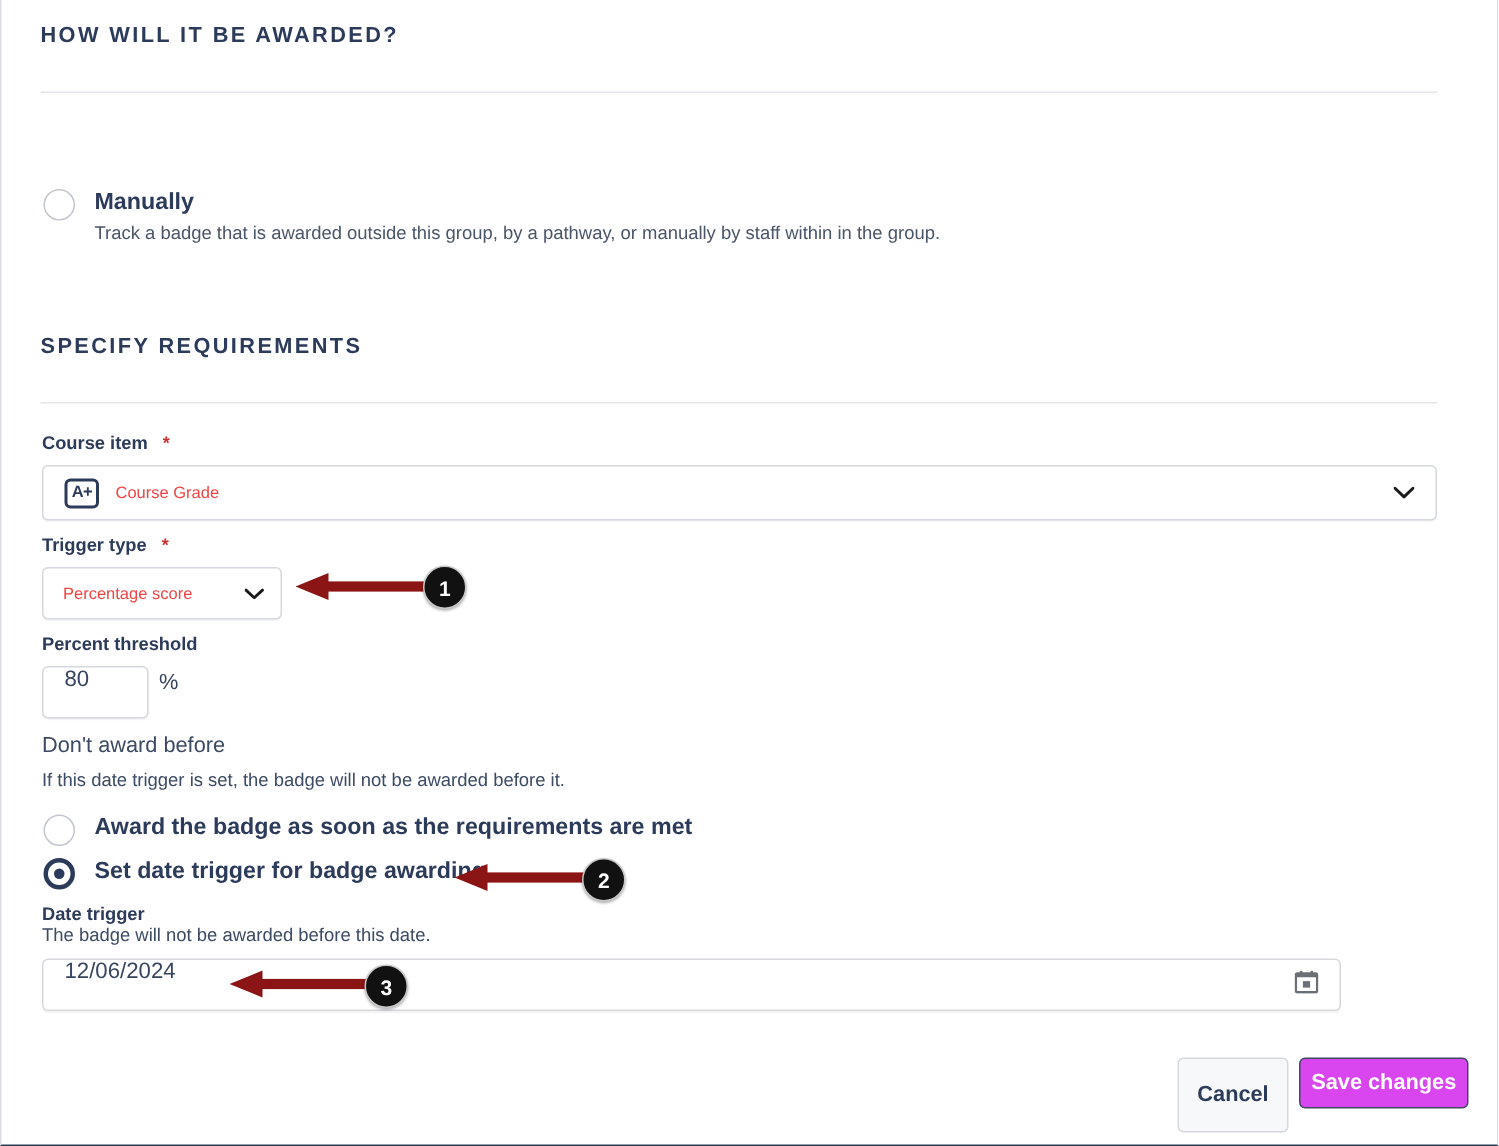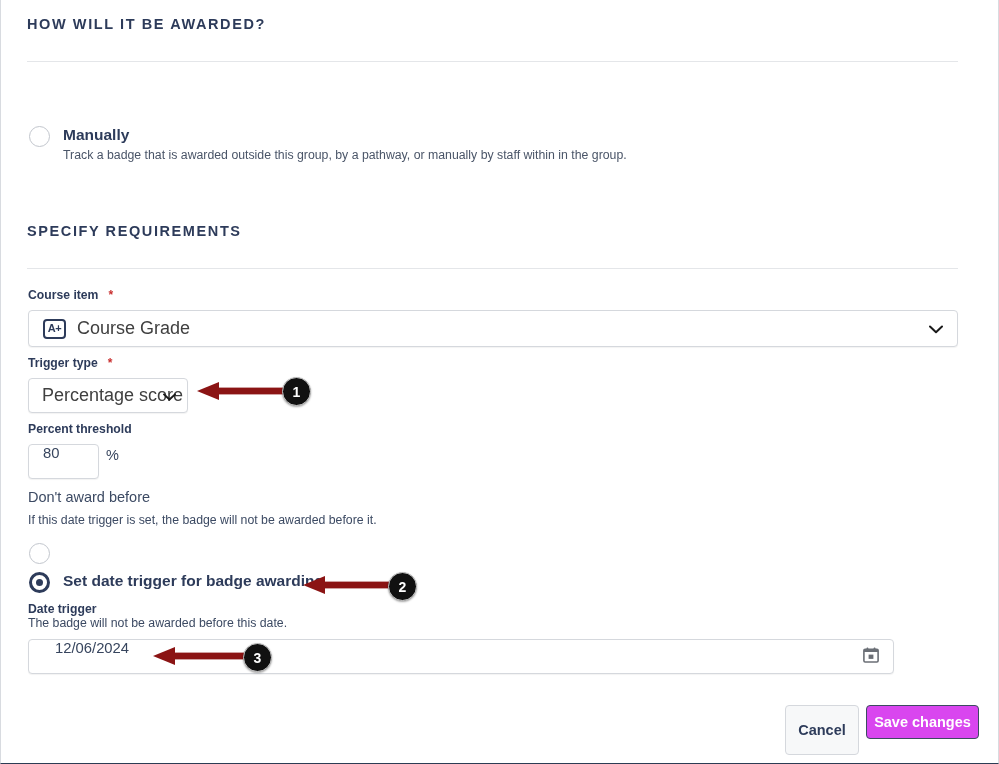--- a/index.html
+++ b/index.html
@@ -125,22 +125,22 @@
     position: absolute;
     box-sizing: border-box;
     background: #ffffff;
     border: 1px solid #d5d8dd;
     border-radius: 4px;
     display: flex;
     align-items: center;
     box-shadow: 0 1px 1px rgba(0,0,0,0.05);
   }
   .select-value {
-    color: #404040;
-    font-size: 18px;
+    color: #ef4444;
+    font-size: 11px;
     white-space: nowrap;
   }
   .chevron {
     position: absolute;
     right: 14px;
     top: 50%;
     transform: translateY(-50%);
     display: block;
   }
   .grade-icon {
@@ -287,35 +287,38 @@
   <div class="text-input" style="left:27px; top:444px; width:71px; height:35px;">
     <span class="val">80</span>
   </div>
   <div class="pct-sign" style="left:105px; top:447px;">%</div>
 
   <div class="helper-title" style="left:27px; top:489px;">Don't award before</div>
   <div class="helper-text" style="left:27px; top:513px;">If this date trigger is set, the badge will not be awarded before it.</div>
 
   <div class="radio-row" style="left:28px; top:543px;">
     <div class="radio off"></div>
+    <div class="radio-texts">
+      <div class="radio-label">Award the badge as soon as the requirements are met</div>
+    </div>
   </div>
 
   <div class="radio-row" style="left:28px; top:572px;">
     <div class="radio on"></div>
     <div class="radio-texts">
       <div class="radio-label">Set date trigger for badge awarding</div>
     </div>
   </div>
 
   <div class="field-label" style="left:27px; top:602px;">
     <span>Date trigger</span>
   </div>
   <div class="helper-text" style="left:27px; top:616px;">The badge will not be awarded before this date.</div>
 
-  <div class="text-input" style="left:27px; top:639px; width:866px; height:35px;padding-left:12px;">
+  <div class="text-input" style="left:27px; top:639px; width:866px; height:35px;">
     <span class="val">12/06/2024</span>
     <span style="position:absolute; right:14px; top:50%; transform:translateY(-50%); display:block;">
       <svg width="16" height="16" viewBox="0 0 16 16">
         <rect x="0.9" y="2.4" width="14.2" height="12.6" rx="1.2" fill="none" stroke="#6b6f76" stroke-width="1.6"></rect>
         <rect x="0.9" y="2.4" width="14.2" height="2.6" fill="#6b6f76"></rect>
         <rect x="3.6" y="0.6" width="1.7" height="3.2" rx="0.6" fill="#6b6f76"></rect>
         <rect x="10.7" y="0.6" width="1.7" height="3.2" rx="0.6" fill="#6b6f76"></rect>
         <rect x="5.6" y="7.6" width="4.8" height="4.3" fill="#6b6f76"></rect>
       </svg>
     </span>

